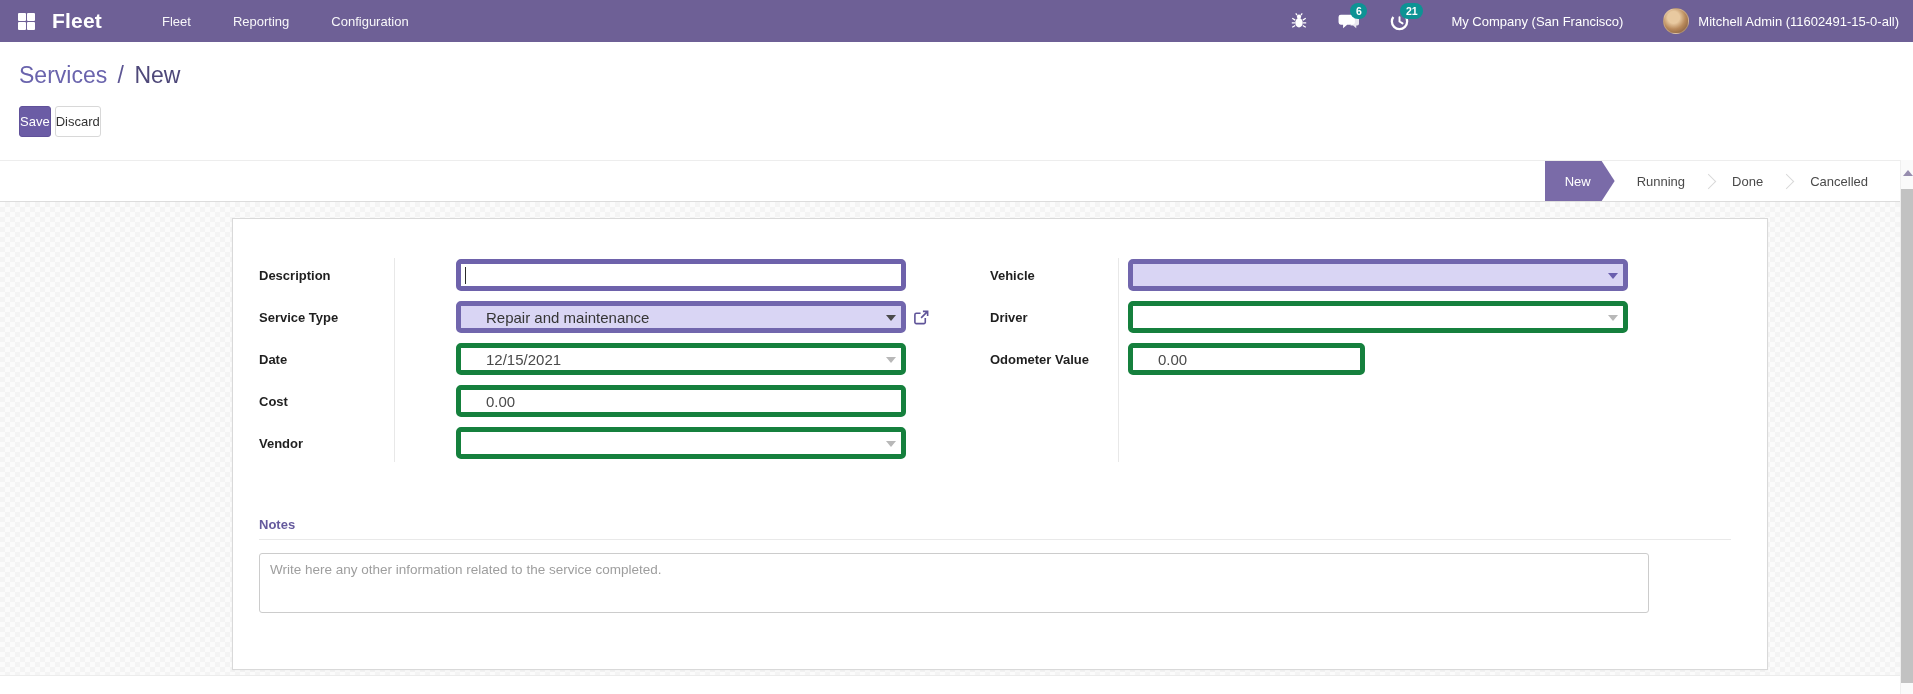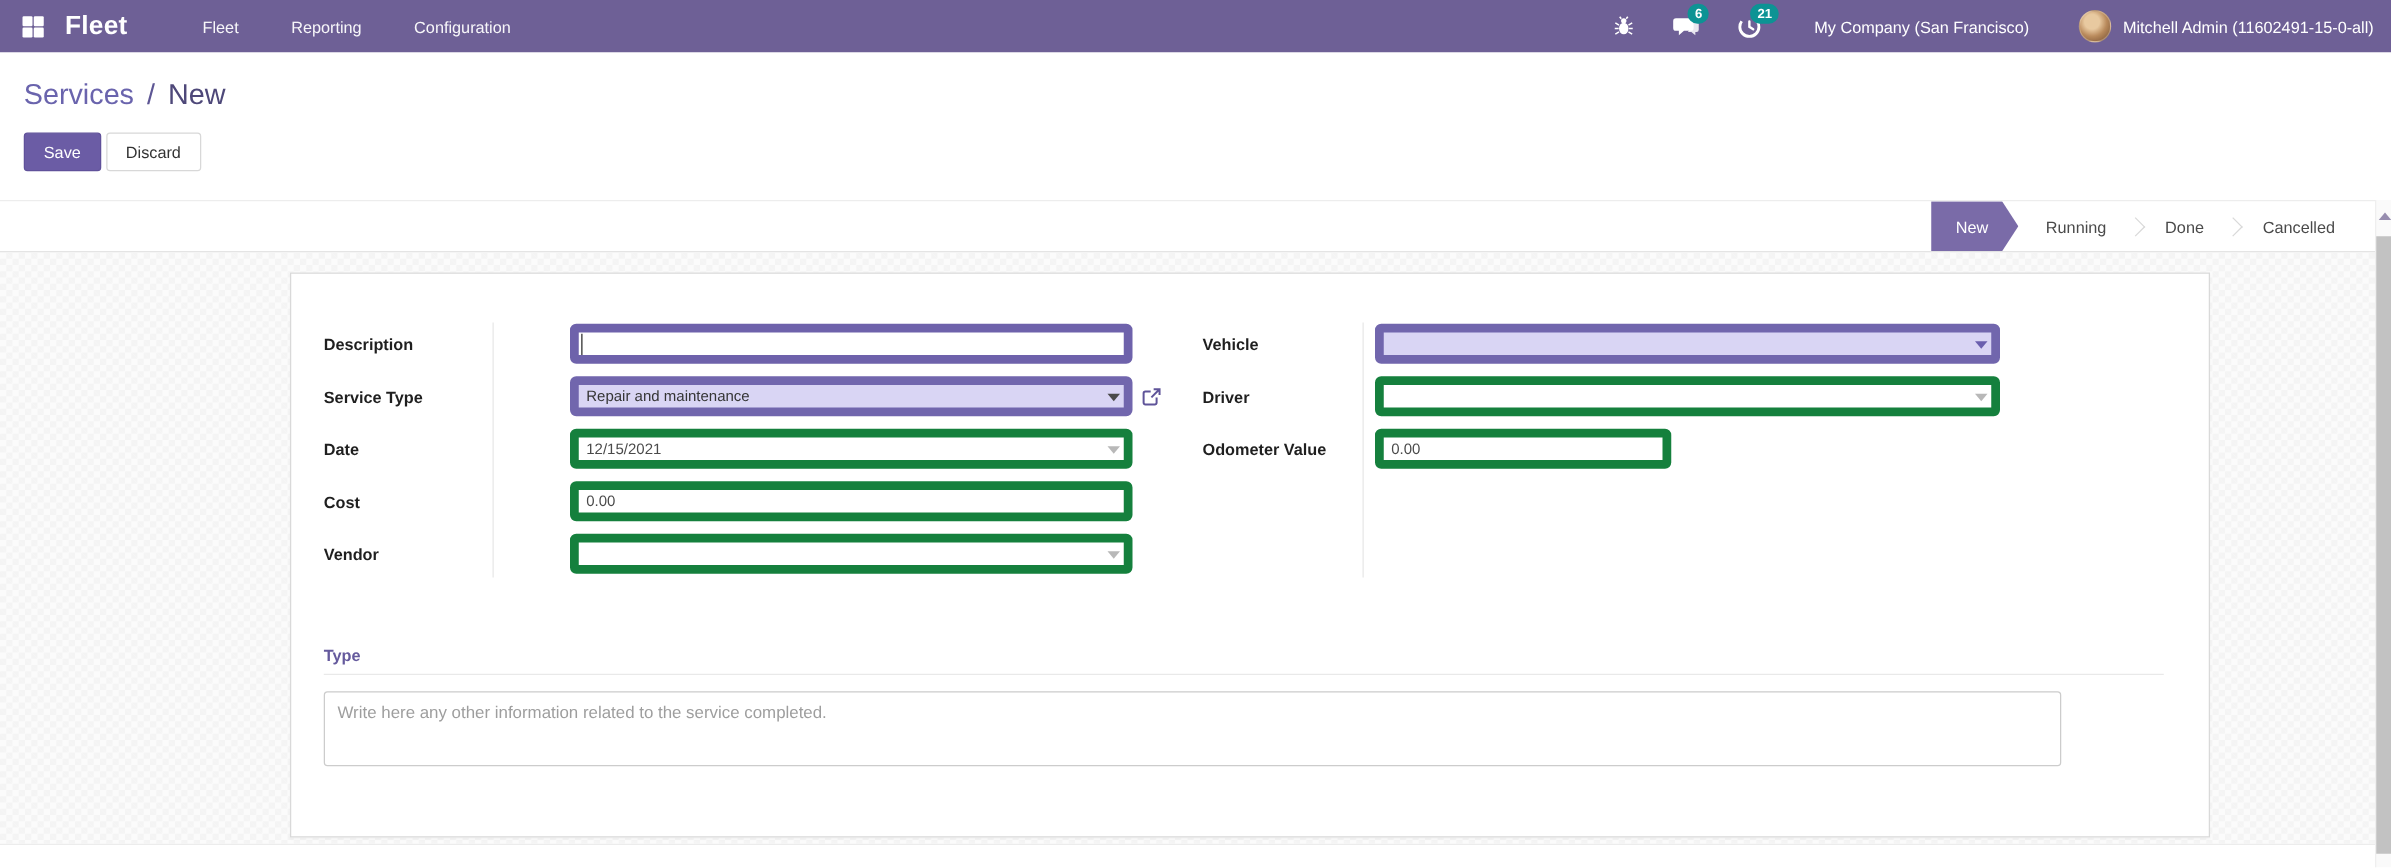--- a/index.html
+++ b/index.html
@@ -32,21 +32,21 @@
   }
   .user-name { white-space:nowrap; }
 
   
   .control-panel { background:#fff; height:118px; padding:20px 0 0 19px; }
   .breadcrumb { font-size:23px; }
   .breadcrumb .bc-parent { color:#6a64ad; cursor:pointer; }
   .breadcrumb .bc-sep { color:#5d5694; margin:0 4px; }
   .breadcrumb .bc-current { color:#4e4879; }
   .cp-buttons { margin-top:17px; display:flex; gap:4px; }
-  .btn { font-size:13px; padding:7px 15px; border-radius:3px; cursor:pointer; }
+  .btn { font-size:13px; padding:7px 0; border-radius:3px; cursor:pointer; }
   .btn-primary { background:#6b5ca5; border:1px solid #60519a; color:#fff; }
   .btn-default { background:#fff; border:1px solid #d8d8d8; color:#333; }
 
   
   .status-band {
     height:42px; background:#fff; border-top:1px solid #ededed; border-bottom:1px solid #dcdcdc;
     display:flex; justify-content:flex-end; align-items:stretch; padding-right:23px;
   }
   .statusbar { display:flex; align-items:stretch; }
   .stage-arrow {
@@ -67,33 +67,33 @@
     background-size:10px 10px; background-position:0 0, 5px 5px;
   }
   .sheet {
     position:absolute; left:232px; top:16px; width:1536px; height:452px;
     background:#fff; border:1px solid #d9d9d9; box-shadow:0 1px 2px rgba(0,0,0,.04);
     padding:39px 26px 0 26px;
   }
   .form-grid { display:flex; }
   .col { position:relative; }
   .col-left { width:690px; }
-  .col-right { width:700px; margin-left:13px; }
+  .col-right { width:700px; margin-left:41px; }
   .col::before { content:""; position:absolute; top:0; bottom:6px; width:1px; background:#e8e8e8; }
   .col-left::before { left:135px; }
   .col-right::before { left:128px; }
   .field-row { display:flex; align-items:center; height:34px; margin-bottom:8px; }
   .field-label { font-size:13px; font-weight:bold; color:#1f1f1f; }
   .col-left .field-label { width:197px; }
   .col-right .field-label { width:138px; }
   .field-wrap { position:relative; display:flex; align-items:center; }
   .o-input {
-    height:32px; border:7px solid #15803d; border-radius:5px; background:#fff;
-    font-family:"Liberation Sans", sans-serif; font-size:12px; color:#4a4a4a;
-    padding:0 22px 0 6px; width:100%; outline:none;
+    height:32px; border:5px solid #15803d; border-radius:5px; background:#fff;
+    font-family:"Liberation Sans", sans-serif; font-size:15px; color:#4a4a4a;
+    padding:0 22px 0 25px; width:100%; outline:none;
   }
   .w-left { width:450px; }
   .w-right { width:500px; }
   .w-odo { width:237px; }
   .no-caret-pad { padding-right:9px; }
   .o-input.focused { border-color:#6e62ab; }
   .o-input.required { background:#d9d5f4; border-color:#7166ad; color:#353535; }
   .caret { position:absolute; right:10px; top:50%; margin-top:-2px; width:0; height:0;
     border-left:5px solid transparent; border-right:5px solid transparent; border-top:6px solid #b8b8b8; pointer-events:none; }
   .caret.dark { border-top-color:#4a4a4a; }
@@ -252,21 +252,21 @@
           <div class="field-row">
             <span class="field-label">Odometer Value</span>
             <div class="field-wrap">
               <input class="o-input w-odo no-caret-pad" value="0.00" style="">
             </div>
           </div>
         </div>
       </div>
 
       <div class="notes-section">
-        <div class="notes-heading">Type</div>
+        <div class="notes-heading">Notes</div>
         <textarea class="notes-area" placeholder="Write here any other information related to the service completed." style=""></textarea>
       </div>
     </div>
   </div>
 
   <div class="footer-strip"></div>
 
   <div class="scrollbar">
     <div class="scroll-up"></div>
     <div class="scroll-thumb"></div>

